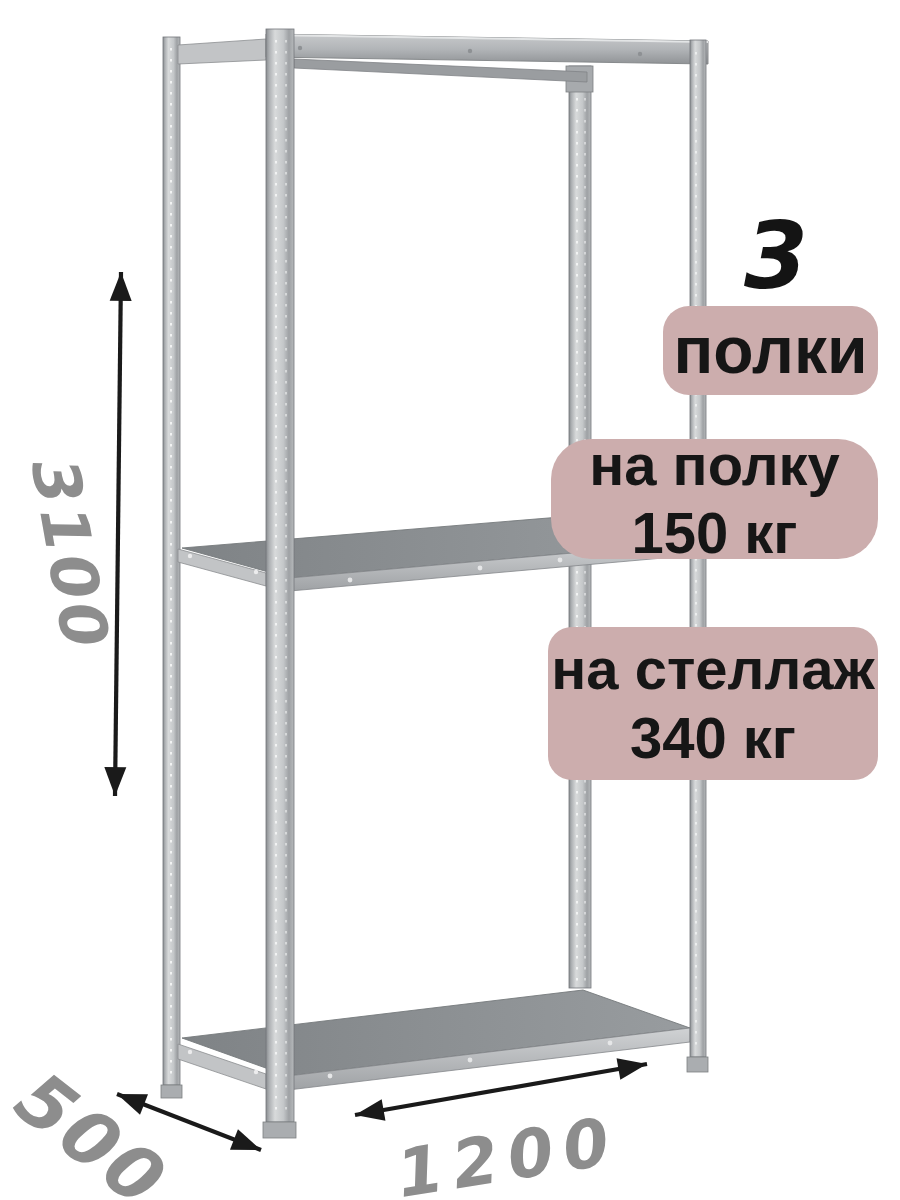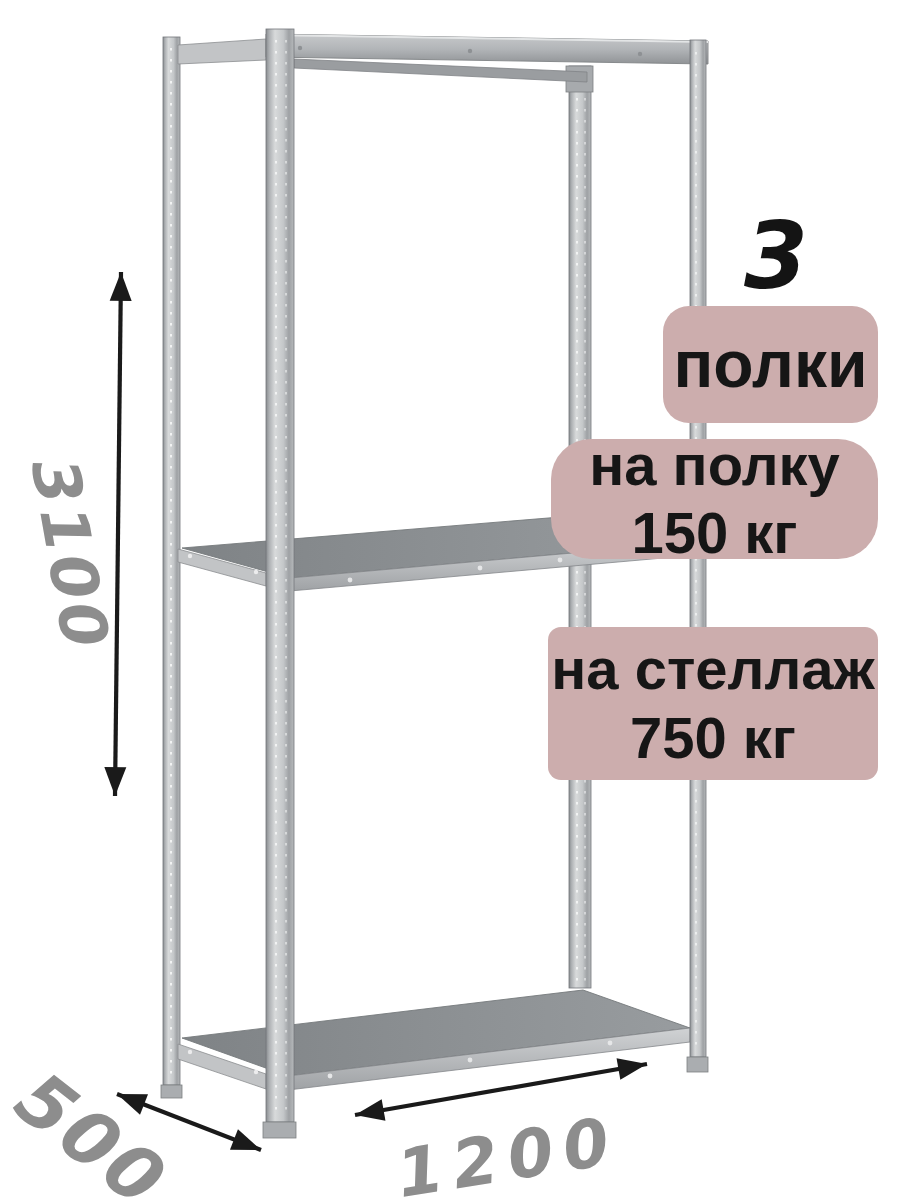--- a/index.html
+++ b/index.html
@@ -29,23 +29,23 @@
     font-family:"DejaVu Sans", sans-serif;
   }
   .badge{
     position:absolute;
     background:#ccadad;
     color:#161616;
     display:flex;flex-direction:column;align-items:center;justify-content:center;
     font-weight:bold;text-align:center;
     line-height:1.18;
   }
-  .badge-count{left:663px;top:306px;width:215px;height:117px;border-radius:26px;font-size:66px;}
+  .badge-count{left:663px;top:306px;width:215px;height:89px;border-radius:26px;font-size:66px;}
   .badge-shelf-load{left:551px;top:439px;width:327px;height:120px;border-radius:40px;font-size:58px;}
-  .badge-rack-load{left:548px;top:627px;width:330px;height:153px;border-radius:13px;font-size:58px;}
+  .badge-rack-load{left:548px;top:627px;width:330px;height:153px;border-radius:24px;font-size:58px;}
 </style>
 </head>
 <body>
 
 <div class="canvas">
 
   <svg width="900" height="1200" viewBox="0 0 900 1200">
     <defs>
       <linearGradient id="gp" x1="0" y1="0" x2="1" y2="0">
         <stop offset="0" stop-color="#898d90"></stop>
@@ -148,16 +148,16 @@
     <span>полки</span>
   </div>
 
   <div class="badge badge-shelf-load">
     <span>на полку</span>
     <span>150 кг</span>
   </div>
 
   <div class="badge badge-rack-load">
     <span>на стеллаж</span>
-    <span>750 кг</span>
+    <span>340 кг</span>
   </div>
 
 </div>
 
 </body></html>

